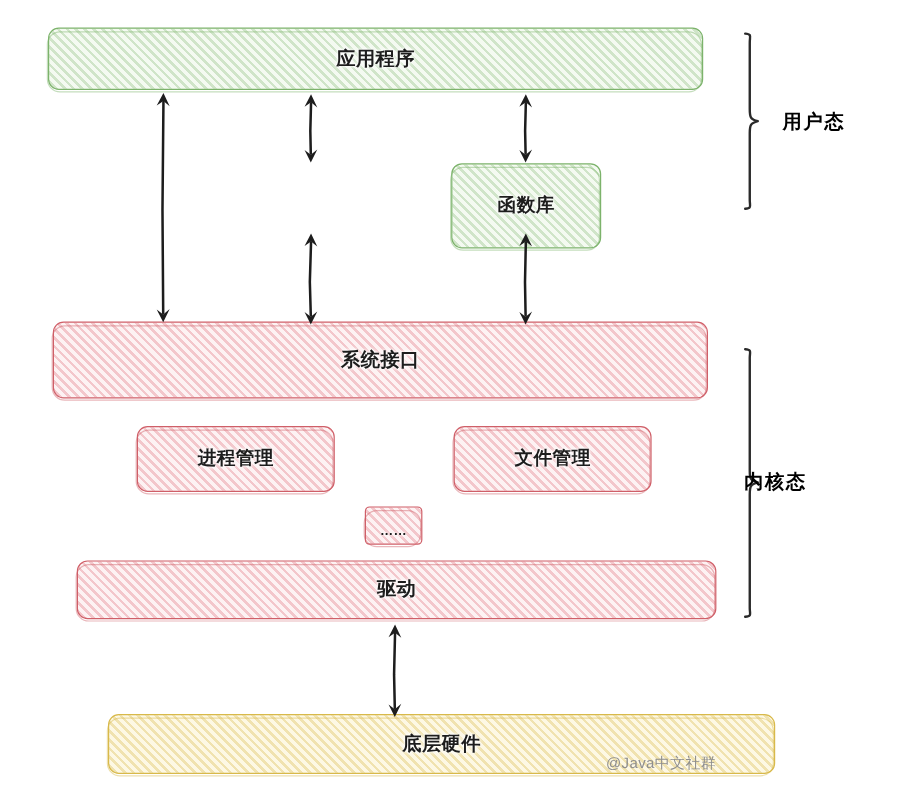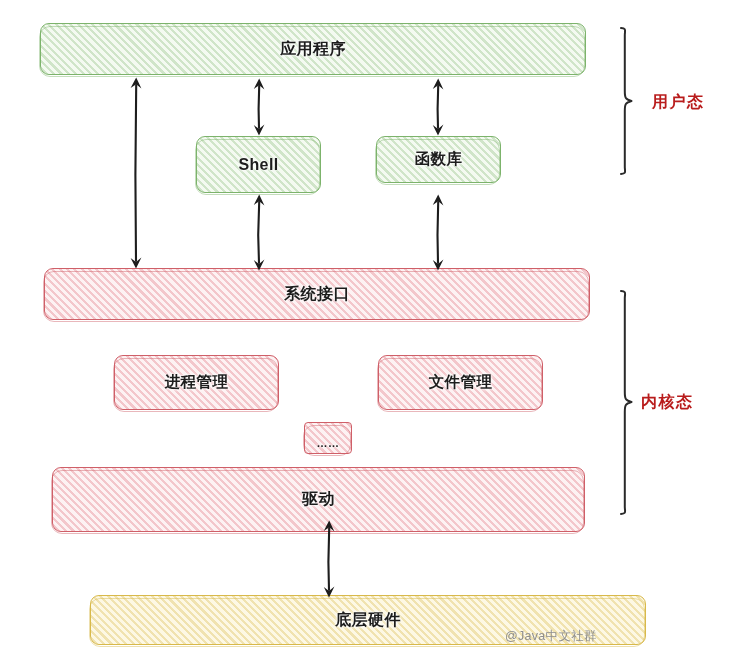--- a/index.html
+++ b/index.html
@@ -99,21 +99,21 @@
   .arrow { position: absolute; z-index: 5; }
   .arrow svg { display: block; overflow: visible; }
 
   
   .brace { position: absolute; z-index: 5; }
   .brace svg { display: block; overflow: visible; }
   .mode-label {
     position: absolute;
     font-size: 16px;
     font-weight: bold;
-    color: #b91c1c;
+    color: #000000;
     letter-spacing: 1.5px;
     white-space: nowrap;
     z-index: 6;
   }
 
   
   .watermark {
     position: absolute;
     font-size: 12.5px;
     color: #8e8e8e;
@@ -125,51 +125,47 @@
 </head>
 <body>
 
 <div id="canvas">
 
   <div class="box green" style="left:40px; top:23px; width:546px; height:52px;">
     <span class="hatch"></span>
     <span class="label fs18">应用程序</span>
   </div>
 
-  <div class="box green" style="left:196px; top:136px; width:125px; height:57px;">
-    <span class="hatch"></span>
-    <span class="label shell-label">Shell</span>
-  </div>
-
-  <div class="box green" style="left:376px; top:136px; width:125px; height:47px;">
+
+  <div class="box green" style="left:376px; top:136px; width:125px; height:71px;">
     <span class="hatch"></span>
     <span class="label fs16">函数库</span>
   </div>
 
-  <div class="box red" style="left:44px; top:268px; width:546px; height:52px;">
+  <div class="box red" style="left:44px; top:268px; width:546px; height:64px;">
     <span class="hatch"></span>
     <span class="label fs18">系统接口</span>
   </div>
 
   <div class="box red" style="left:114px; top:355px; width:165px; height:55px;">
     <span class="hatch"></span>
     <span class="label fs16">进程管理</span>
   </div>
 
   <div class="box red" style="left:378px; top:355px; width:165px; height:55px;">
     <span class="hatch"></span>
     <span class="label fs16">文件管理</span>
   </div>
 
   <div class="box red" style="left:304px; top:422px; width:48px; height:32px; border-radius:4px; align-items:flex-end; padding-bottom:4px;">
     <span class="hatch" style="border-radius:3px;"></span>
     <span class="label dots">……</span>
   </div>
 
-  <div class="box red" style="left:52px; top:467px; width:533px; height:65px;">
+  <div class="box red" style="left:64px; top:467px; width:533px; height:49px;">
     <span class="hatch"></span>
     <span class="label fs18">驱动</span>
   </div>
 
   <div class="box yellow" style="left:61px; top:595px; width:556px; height:50px;margin-left:29px;">
     <span class="hatch"></span>
     <span class="label fs18">底层硬件</span>
   </div>
 
   <div class="watermark" style="left:505px; top:628px;text-align:right;">@Java中文社群</div>
@@ -229,15 +225,15 @@
     </svg>
   </div>
   <div class="mode-label" style="left:652px; top:92px;">用户态</div>
 
   <div class="brace" style="left:616px; top:288px; width:26px; height:229px;">
     <svg width="26" height="229" viewBox="0 0 26 229">
       <path d="M5,3 C11,3.4 8.6,5.5 8.8,11 L8.8,104 C8.8,111 9.4,112.2 15.5,114
                C9.4,115.8 8.8,117 8.8,124 L8.8,218 C8.6,223.5 11,225.6 5,226" stroke="#2a2a2a" stroke-width="2" fill="none" stroke-linecap="round" stroke-linejoin="round"></path>
     </svg>
   </div>
-  <div class="mode-label" style="left:641px; top:392px;">内核态</div>
+  <div class="mode-label" style="left:620px; top:392px;">内核态</div>
 
 </div>
 
 </body></html>

